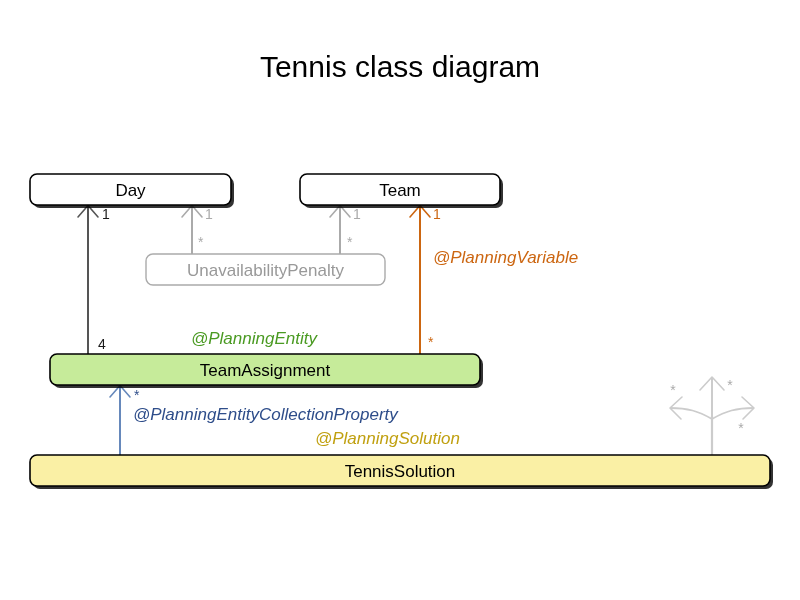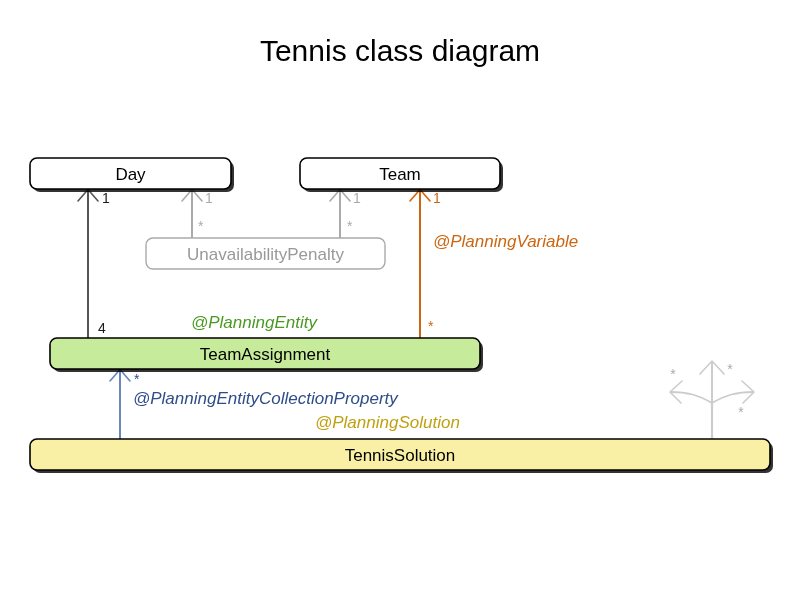--- a/index.html
+++ b/index.html
@@ -10,21 +10,21 @@
   body {
     width: 800px;
     height: 600px;
     position: relative;
     overflow: hidden;
     font-family: "Liberation Sans", "DejaVu Sans", sans-serif;
   }
   #diagram-root {
     position: absolute;
     left: 0;
-    top: 0;
+    top: 16px;
     width: 800px;
     height: 516px;
   }
   svg#diagram-svg {
     position: absolute;
     left: 0;
     top: 0;
     width: 800px;
     height: 600px;
     display: block;

